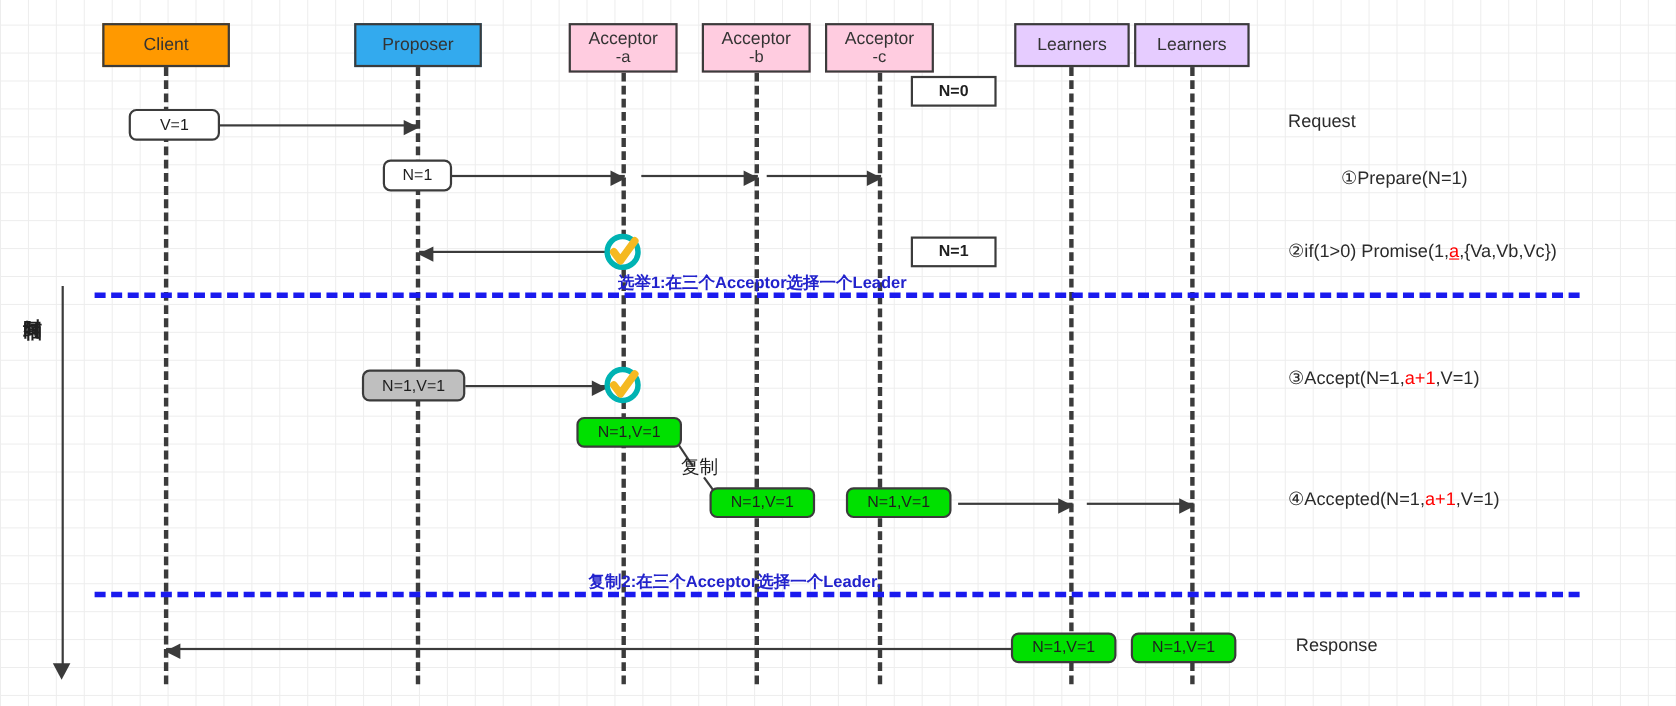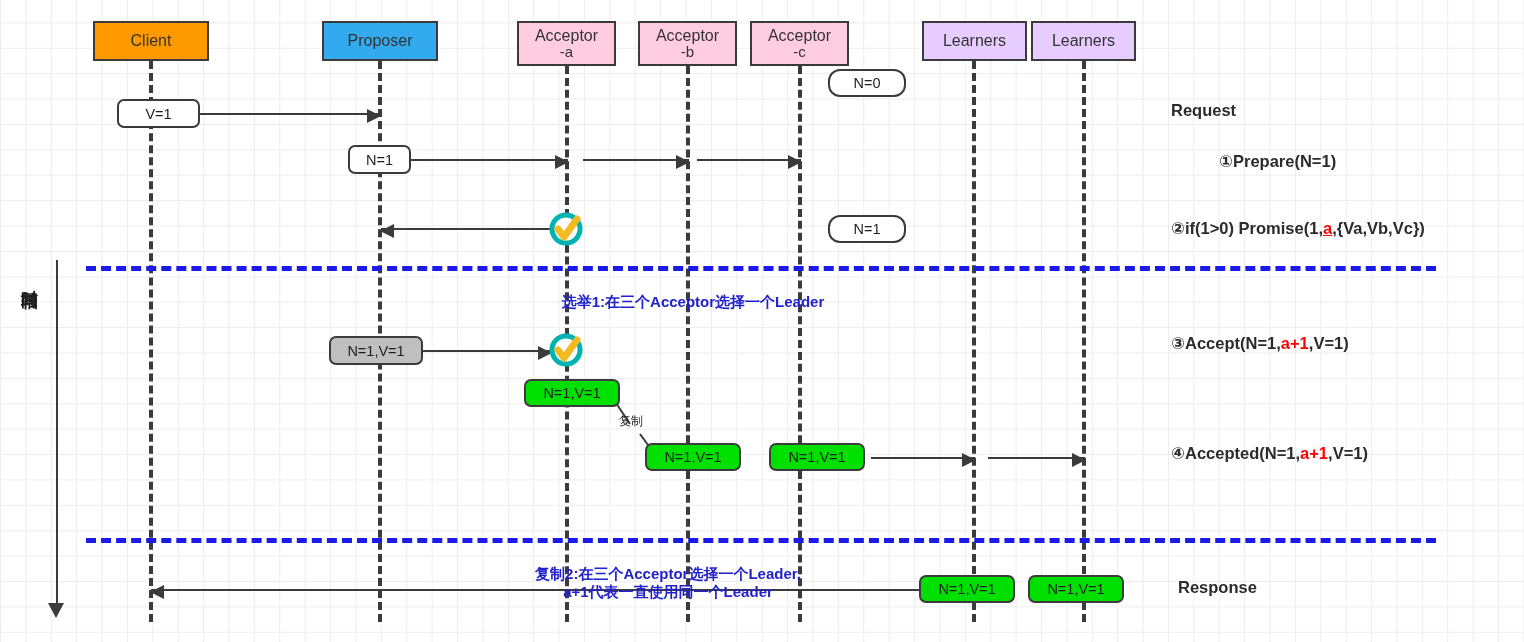--- a/index.html
+++ b/index.html
@@ -56,22 +56,23 @@
     z-index: 7;
     white-space: nowrap;
   }
   .msgbox.round {
     border: 2px solid #3b3b3b;
     border-radius: 7px;
     background: #ffffff;
   }
   .msgbox.square {
     border: 2px solid #3b3b3b;
-    border-radius: 12px;
+    border-radius: 0;
     background: #ffffff;
+    font-weight: bold;
   }
   .msgbox.gray { background: #bfbfbf; }
   .msgbox.green { background: #00e000; }
 
   
   .arrow {
     position: absolute;
     height: 0;
     border-top: 2px solid #3b3b3b;
     z-index: 4;
@@ -98,45 +99,44 @@
     position: absolute;
     height: 0;
     border-top: 5px dashed #1a1aee;
     z-index: 3;
   }
 
   
   .note {
     position: absolute;
     font-size: 16.5px;
-    font-weight: bold;
+    font-weight: normal;
     color: #2b2b2b;
     white-space: nowrap;
     z-index: 8;
   }
   .note .red { color: #ff0000; }
   .note .red-u { color: #ff0000; text-decoration: underline; }
 
   
   .callout {
     position: absolute;
     text-align: center;
     font-size: 15px;
     font-weight: bold;
     color: #2222cc;
     line-height: 1.22;
     white-space: nowrap;
     z-index: 9;
-    margin-top: 44px;
   }
 
   
   .plainlabel {
     position: absolute;
-    font-size: 12px;
+    font-size: 17px;
     color: #1f1f1f;
     z-index: 8;
     white-space: nowrap;
   }
 
   
   .axis-line {
     position: absolute;
     width: 0;
     border-left: 2px solid #3b3b3b;
@@ -277,21 +277,20 @@
   <div class="msgbox round green" style="left:769px; top:443px; width:96px; height:28px;">
     <span>N=1,V=1</span>
   </div>
   <div class="arrow right" style="left:871px; top:457px; width:104px;"></div>
   <div class="arrow right" style="left:988px; top:457px; width:97px;"></div>
 
   <div class="sep" style="left:86px; top:538px; width:1350px;"></div>
 
   <div class="callout" style="left:498px; top:521px; width:340px;">
     <div>复制2:在三个Acceptor选择一个Leader,</div>
-    <div>a+1代表一直使用同一个Leader</div>
   </div>
 
   <div class="arrow left" style="left:151px; top:589px; width:769px;"></div>
   <div class="msgbox round green" style="left:919px; top:575px; width:96px; height:28px;">
     <span>N=1,V=1</span>
   </div>
   <div class="msgbox round green" style="left:1028px; top:575px; width:96px; height:28px;">
     <span>N=1,V=1</span>
   </div>
 

